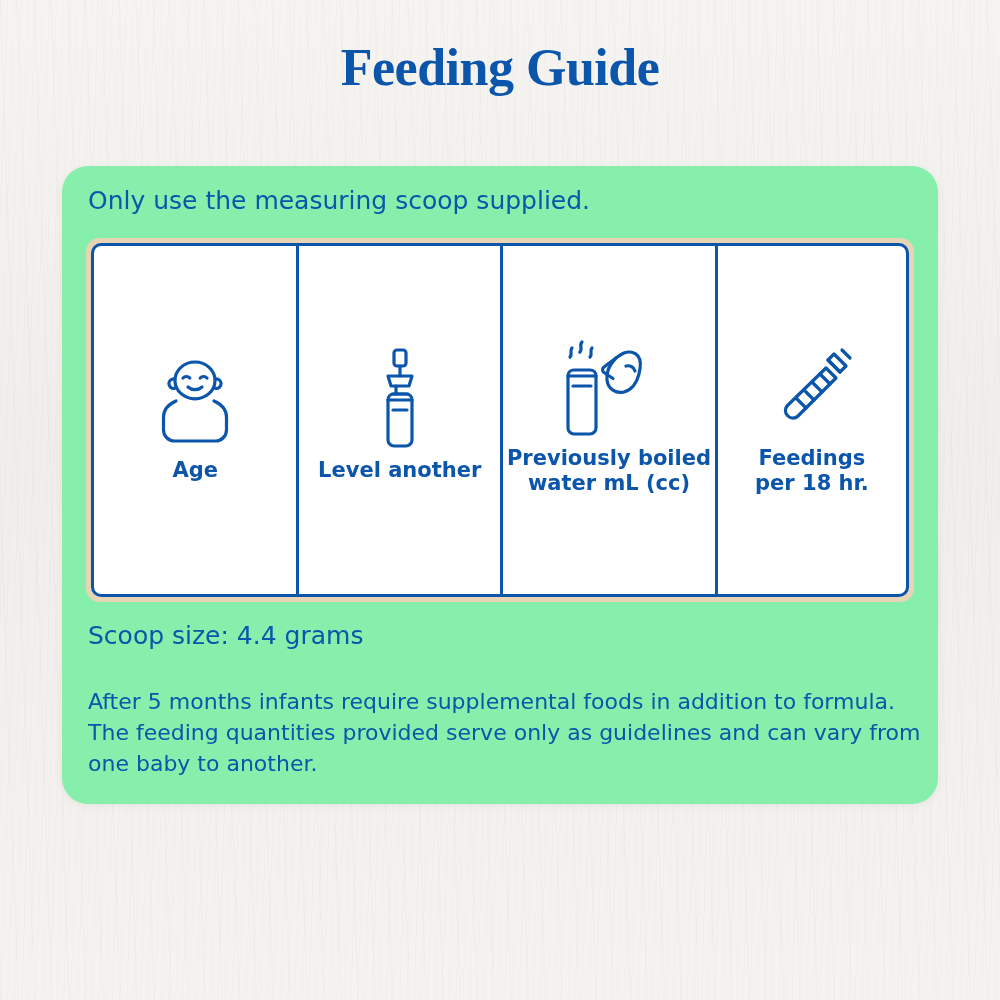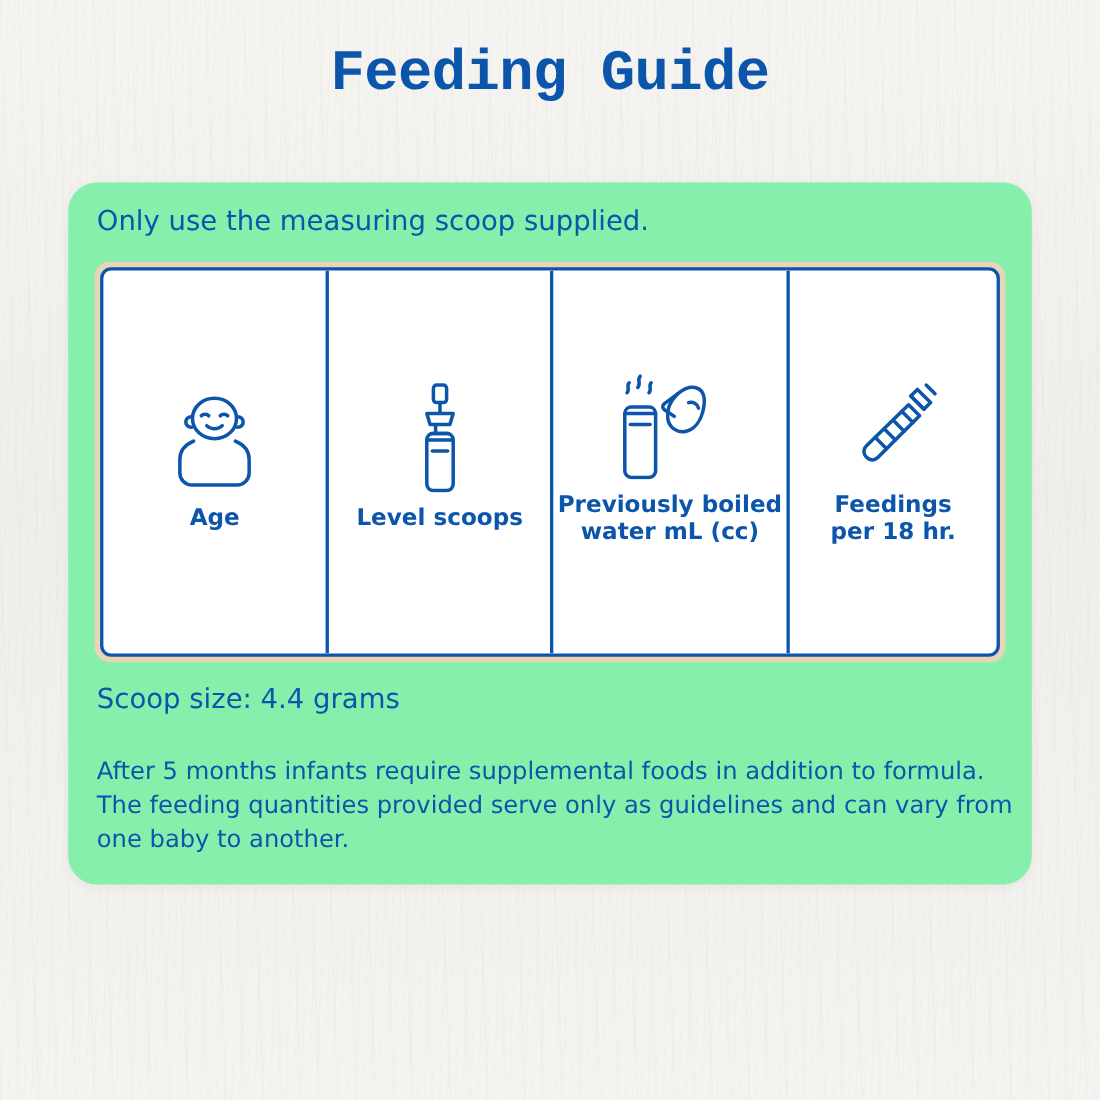--- a/index.html
+++ b/index.html
@@ -40,21 +40,21 @@
   .page-title {
     position: absolute;
     top: 38px;
     left: 0;
     width: 1000px;
     text-align: center;
     color: #0b55ab;
     font-size: 52px;
     font-weight: bold;
     letter-spacing: -0.5px;
-    font-family: Liberation Mono, monospace;
+    font-family: Liberation Serif, serif;
   }
 
   .card {
     position: absolute;
     left: 62px;
     top: 166px;
     width: 876px;
     height: 638px;
     background: #86efac;
     border-radius: 26px;
@@ -193,21 +193,21 @@
                 <rect x="28" y="2" width="12" height="16" rx="3"></rect>
                 <path d="M34 18v10"></path>
                 <path d="M22 28h24l-3 10H25z"></path>
                 <path d="M30 38v8"></path>
                 <path d="M26 46h16"></path>
                 <path d="M22 52h24v40a6 6 0 0 1-6 6H28a6 6 0 0 1-6-6z"></path>
                 <path d="M22 52c0-3.4 2.6-6 6-6h12c3.4 0 6 2.6 6 6"></path>
                 <path d="M27 62h14"></path>
               </svg>
             </div>
-            <div class="head-label">Level scoops</div>
+            <div class="head-label">Level another</div>
           </td>
 
           <td class="col-water">
             <div class="head-icon">
               <svg width="110" height="100" viewBox="0 0 110 100" fill="none" stroke="#0b55ab" stroke-width="3.2" stroke-linecap="round" stroke-linejoin="round">
                 <path d="M18 12c-3 3 1 6-2 9"></path>
                 <path d="M28 6c-3.4 3.4 1.2 6.8-2.2 10.2"></path>
                 <path d="M38 12c-3 3 1 6-2 9"></path>
                 <path d="M14 40h28v52a6 6 0 0 1-6 6H20a6 6 0 0 1-6-6z"></path>
                 <path d="M14 40c0-3.4 2.6-6 6-6h16c3.4 0 6 2.6 6 6"></path>

